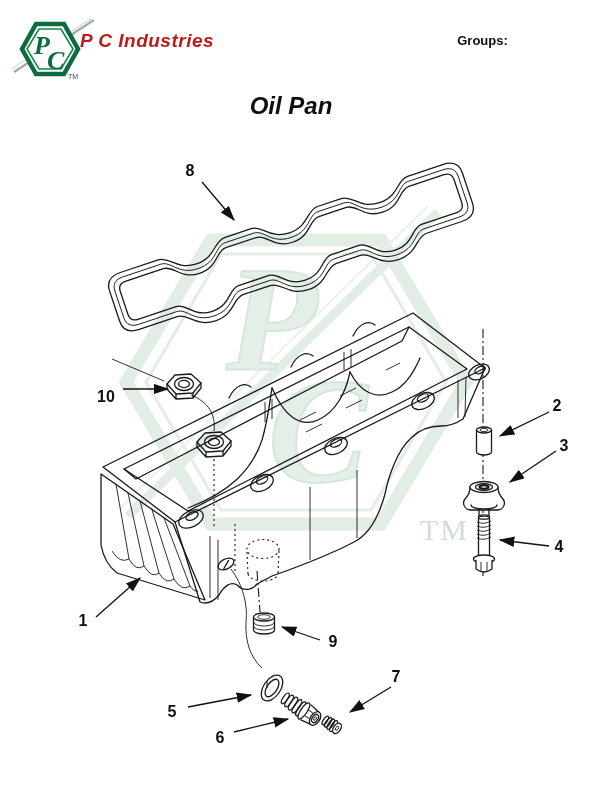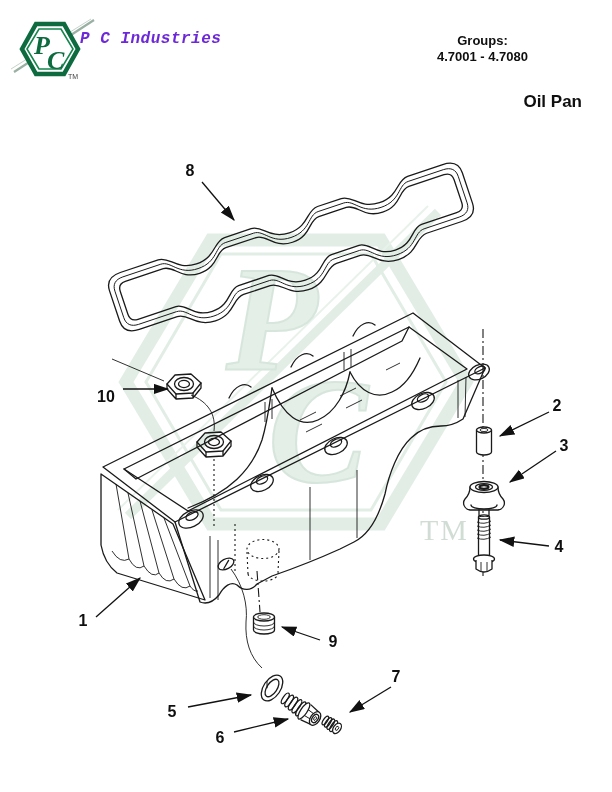--- a/index.html
+++ b/index.html
@@ -1,23 +1,23 @@
 <!DOCTYPE html>
 <html><head>
 <meta charset="utf-8">
 <style>
   html,body{margin:0;padding:0;background:#ffffff;}
   .page{position:relative;width:612px;height:792px;background:#ffffff;overflow:hidden;
         font-family:"Liberation Sans",sans-serif;color:#111;}
-  .brand{position:absolute;left:80px;top:30px;font-size:16px;font-weight:bold;font-style:italic;
-         letter-spacing:0.5px;color:#6d28d9;font-family:Liberation Mono, monospace;}
+  .brand{position:absolute;left:80px;top:30px;font-size:19px;font-weight:bold;font-style:italic;
+         letter-spacing:0.5px;color:#b91c1c;}
   .groups{position:absolute;left:420px;top:33px;width:125px;text-align:center;
           font-size:13px;font-weight:bold;line-height:16px;color:#0f0f0f;}
-  .title{position:absolute;left:0;top:92px;width:582px;text-align:right;
-         font-size:17px;font-weight:bold;color:#0f0f0f;}
+  .title{position:absolute;left:0;top:92px;width:582px;text-align:center;
+         font-size:24px;font-weight:bold;color:#0f0f0f;font-style:italic;}
   .callout{position:absolute;transform:translate(-50%,-50%);font-size:16px;font-weight:bold;color:#0f0f0f;}
   svg{position:absolute;left:0;top:0;}
   .ln{stroke:#1a1a1a;stroke-width:1.3;fill:none;stroke-linecap:round;stroke-linejoin:round;}
   .lnw{stroke:#1a1a1a;stroke-width:1.3;fill:#ffffff;stroke-linejoin:round;}
   .thin{stroke:#1a1a1a;stroke-width:0.9;fill:none;}
   .dot{stroke:#1a1a1a;stroke-width:1.1;fill:none;stroke-dasharray:2 3;}
   .dashdot{stroke:#1a1a1a;stroke-width:1.1;fill:none;stroke-dasharray:9 3 2 3;}
   .arrow{stroke:#111;stroke-width:1.3;fill:none;}
   .wm{opacity:0.85;}
 </style>
@@ -194,21 +194,20 @@
     <path d="M 17,41 L 29,21 L 51,21 L 63,41 L 51,61 L 29,61 Z" fill="none" stroke="#15854e" stroke-width="1.6"></path>
     <text x="24" y="46" font-family="Liberation Serif, serif" font-style="italic" font-weight="bold" font-size="26" fill="#0d6b3f">P</text>
     <text x="37" y="61" font-family="Liberation Serif, serif" font-style="italic" font-weight="bold" font-size="26" fill="#0d6b3f">C</text>
     <text x="58" y="71" font-family="Liberation Sans, sans-serif" font-size="7" fill="#444">TM</text>
   </svg>
 
   <div class="brand">P C Industries</div>
 
   <div class="groups">
     <div>Groups:</div>
-    <div>4.7001 - 4.7080</div>
   </div>
 
   <div class="title">Oil Pan</div>
 
   <div class="callout" style="left:83px;top:621px;">1</div>
   <div class="callout" style="left:557px;top:406px;">2</div>
   <div class="callout" style="left:564px;top:446px;">3</div>
   <div class="callout" style="left:559px;top:547px;">4</div>
   <div class="callout" style="left:172px;top:712px;">5</div>
   <div class="callout" style="left:220px;top:738px;">6</div>

